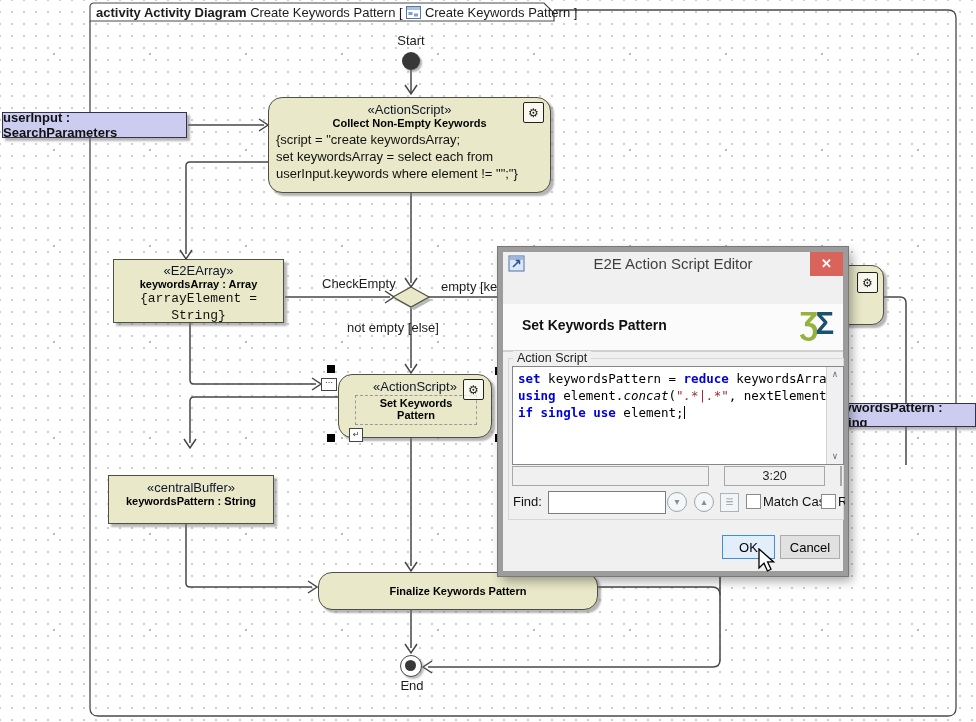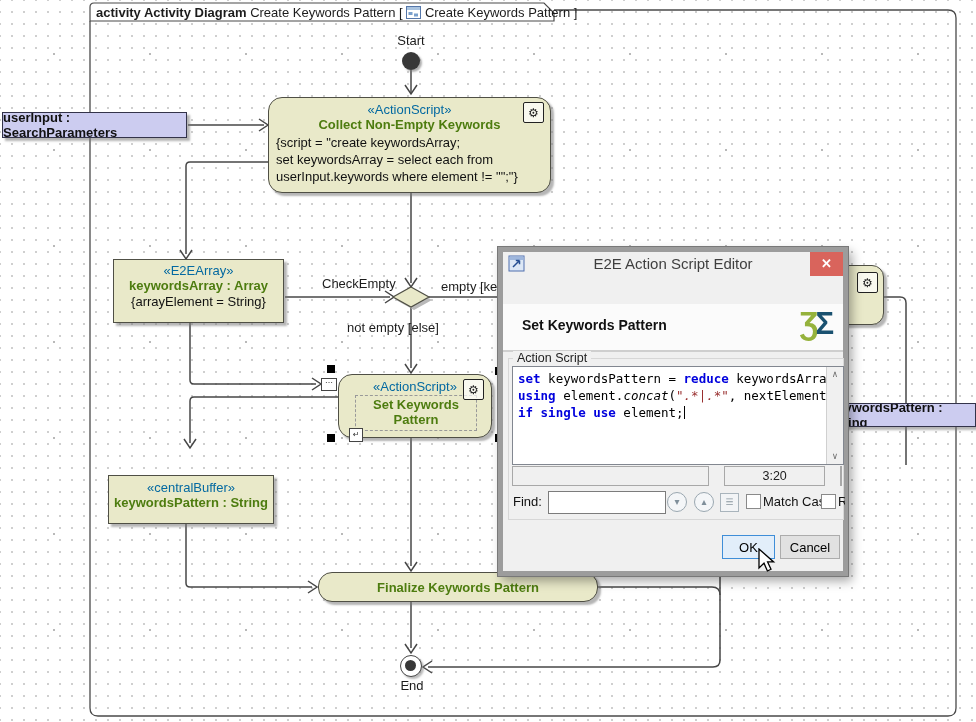--- a/index.html
+++ b/index.html
@@ -11,22 +11,22 @@
   .edge{stroke:#474747;stroke-width:1.5;fill:none;}
   .frame{stroke:#4a4a4a;stroke-width:1.3;fill:none;}
   .abs{position:absolute;box-sizing:border-box;}
   .dlabel{position:absolute;font-size:13px;color:#1c1c1c;z-index:2;white-space:nowrap;}
   .node{position:absolute;box-sizing:border-box;background:#e9e9c9;border:1px solid #4f4f45;z-index:2;
         box-shadow:3px 3px 2px rgba(120,120,120,.55);}
   .rnode{border-radius:14px;}
   .obj{position:absolute;box-sizing:border-box;background:#ccccf0;border:1px solid #33334a;z-index:2;
        box-shadow:3px 3px 2px rgba(120,120,120,.55);font-weight:bold;font-size:13px;color:#111;
        display:flex;align-items:center;justify-content:center;}
-  .stereo{color:#0369a1;font-size:13px;text-align:center;}
-  .nname{font-weight:bold;font-size:13px;color:#4d7c0f;text-align:center;}
+  .stereo{color:#0f172a;font-size:13px;text-align:center;}
+  .nname{font-weight:bold;font-size:11px;color:#000000;text-align:center;}
   .nbody{font-size:13px;color:#111;line-height:17px;}
   .gear{position:absolute;width:19px;height:19px;border:1.5px solid #222;border-radius:2px;background:rgba(255,255,255,.7);
         display:flex;align-items:center;justify-content:center;font-size:12px;color:#222;line-height:1;}
   .handle{position:absolute;width:8px;height:8px;background:#000;z-index:3;}
   .pin{position:absolute;background:#fff;border:1px solid #444;z-index:3;font-size:8px;line-height:8px;color:#333;text-align:center;}
   .dashedname{border:1px dashed #999;}
   
   .dialog{position:absolute;left:498px;top:247px;width:350px;height:329px;z-index:10;box-sizing:border-box;
           border:5px solid #9c9c9c;outline:1px solid #787878;background:#f0f0f0;
           box-shadow:4px 5px 10px rgba(0,0,0,.35);}
@@ -151,21 +151,21 @@
       <div>userInput.keywords where element != "";"}</div>
     </div>
     <div class="gear" style="right:6px;top:4px;">⚙</div>
   </div>
 
   <div class="obj" style="left:2px;top:112px;width:185px;height:26px;">userInput : SearchParameters</div>
 
   <div class="node" style="left:113px;top:259px;width:171px;height:64px;">
     <div class="stereo" style="margin-top:3px;">«E2EArray»</div>
     <div class="nname">keywordsArray : Array</div>
-    <div class="nbody" style="text-align:center;">{arrayElement = String}</div>
+    <div class="nbody" style="text-align:center;font-family:Liberation Mono, monospace;">{arrayElement = String}</div>
   </div>
 
   <div class="dlabel" style="left:322px;top:276px;width:80px;text-align:left;">CheckEmpty</div>
   <div class="dlabel" style="left:441px;top:279px;width:58px;overflow:hidden;">empty [key</div>
   <div class="dlabel" style="left:337px;top:320px;width:112px;text-align:center;">not empty [else]</div>
 
   <div class="node rnode" style="left:338px;top:374px;width:154px;height:64px;">
     <div class="stereo" style="margin-top:4px;">«ActionScript»</div>
     <div class="dashedname" style="margin:1px 14px 0 16px;padding:1px 0 3px 0;">
       <div class="nname">Set Keywords</div>
@@ -178,21 +178,21 @@
   <div class="handle" style="left:327px;top:434px;"></div>
   <div class="handle" style="left:495px;top:434px;"></div>
   <div class="pin" style="left:321px;top:378px;width:14px;height:11px;">⋯</div>
   <div class="pin" style="left:349px;top:428px;width:12px;height:12px;line-height:11px;">↵</div>
 
   <div class="node" style="left:108px;top:475px;width:166px;height:49px;">
     <div class="stereo" style="margin-top:4px;">«centralBuffer»</div>
     <div class="nname">keywordsPattern : String</div>
   </div>
 
-  <div class="node rnode" style="left:318px;top:572px;width:280px;height:30px;display:flex;align-items:center;justify-content:center;">
+  <div class="node rnode" style="left:318px;top:572px;width:280px;height:38px;display:flex;align-items:center;justify-content:center;">
     <span class="nname">Finalize Keywords Pattern</span>
   </div>
 
   <div class="abs" style="left:400px;top:655px;width:22px;height:22px;border:1.6px solid #474747;border-radius:50%;background:#fff;z-index:2;
        box-shadow:2px 2px 2px rgba(120,120,120,.5);">
     <div class="abs" style="left:4px;top:4px;width:11px;height:11px;border-radius:50%;background:#383838;"></div>
   </div>
   <div class="dlabel" style="left:394px;top:678px;width:36px;text-align:center;">End</div>
 
   <div class="node" style="left:830px;top:265px;width:54px;height:60px;border-radius:12px;">

